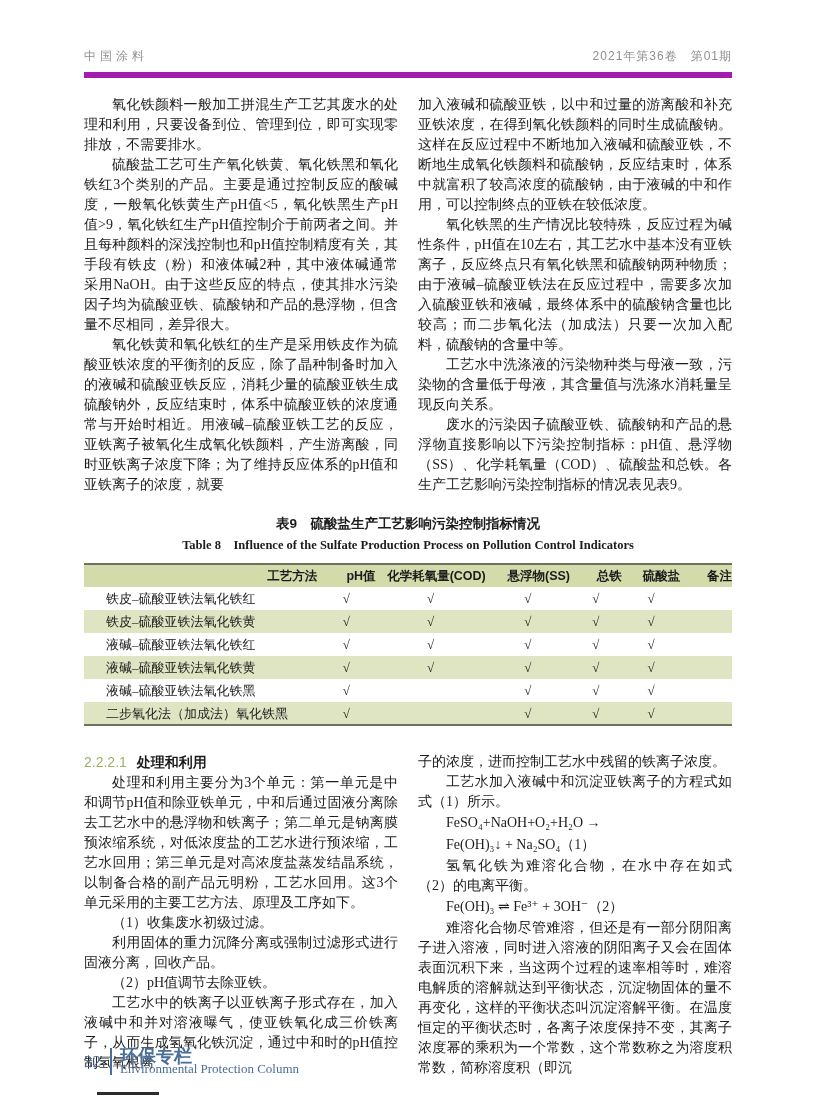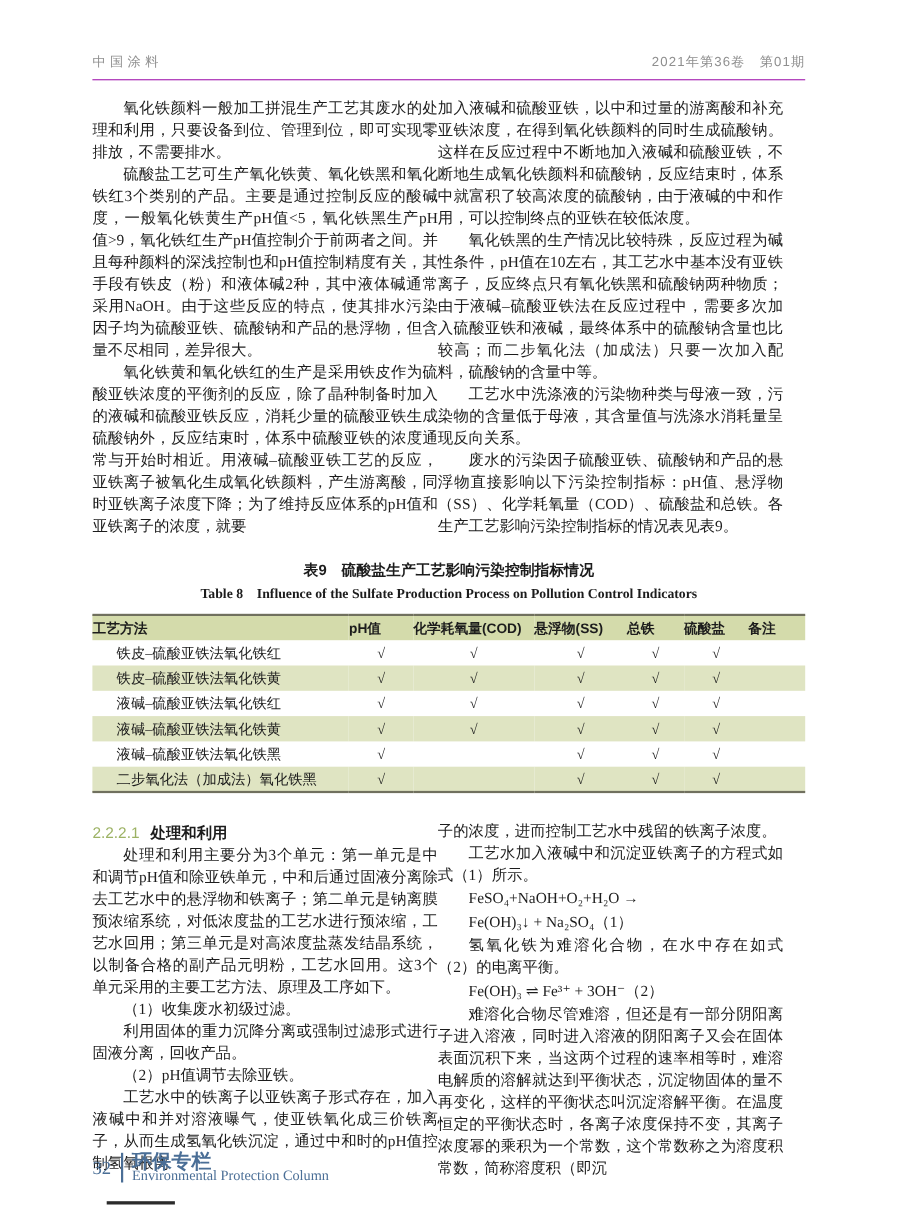--- a/index.html
+++ b/index.html
@@ -21,28 +21,28 @@
     color:var(--ink);
   }
   .inner{padding:48px 84px 0 84px;}
 
   
   .runhead{
     display:flex;justify-content:space-between;align-items:flex-end;
     color:var(--header-gray);
     font-family:"Liberation Sans","DejaVu Sans",sans-serif;
     font-size:12px;
-    border-bottom:1px solid #a21caf;
+    border-bottom:6px solid #a21caf;
     padding-bottom:7px;
   }
   .runhead .journal{letter-spacing:4px;}
   .runhead .issue{letter-spacing:1px;}
 
   
-  .cols{display:flex;margin-top:17px;}
+  .cols{display:flex;gap:20px;margin-top:17px;}
   .col{width:314px;font-size:14px;line-height:20px;text-align:justify;}
   .para{text-indent:2em;}
   .para.no-indent{text-indent:0;}
 
   .sec-head{font-size:14px;line-height:20px;}
   .sec-head .sec-num{
     color:var(--section-green);
     font-family:"Liberation Sans","DejaVu Sans",sans-serif;
     margin-right:10px;
   }
@@ -58,21 +58,21 @@
     text-align:center;font-weight:bold;font-size:12.5px;margin-top:4px;
     font-family:"Liberation Serif","DejaVu Serif",serif;
   }
   table.t9{
     width:100%;border-collapse:collapse;margin-top:9px;
     border-top:2px solid #70705e;border-bottom:2px solid #70705e;
   }
   table.t9 thead tr{background:var(--table-header-bg);}
   table.t9 th{
     font-family:"Liberation Sans","DejaVu Sans",sans-serif;
-    font-weight:bold;font-size:12.5px;height:23px;text-align:left;
+    font-weight:bold;font-size:12.5px;height:23px;text-align:right;
   }
   table.t9 td{
     font-size:13px;height:23px;text-align:center;line-height:19px;
   }
   table.t9 td.method{text-align:left;padding-left:22px;}
   table.t9 tbody tr.alt{background:var(--row-alt-bg);}
 
   .cols.bottom{margin-top:26px;}
 
   

